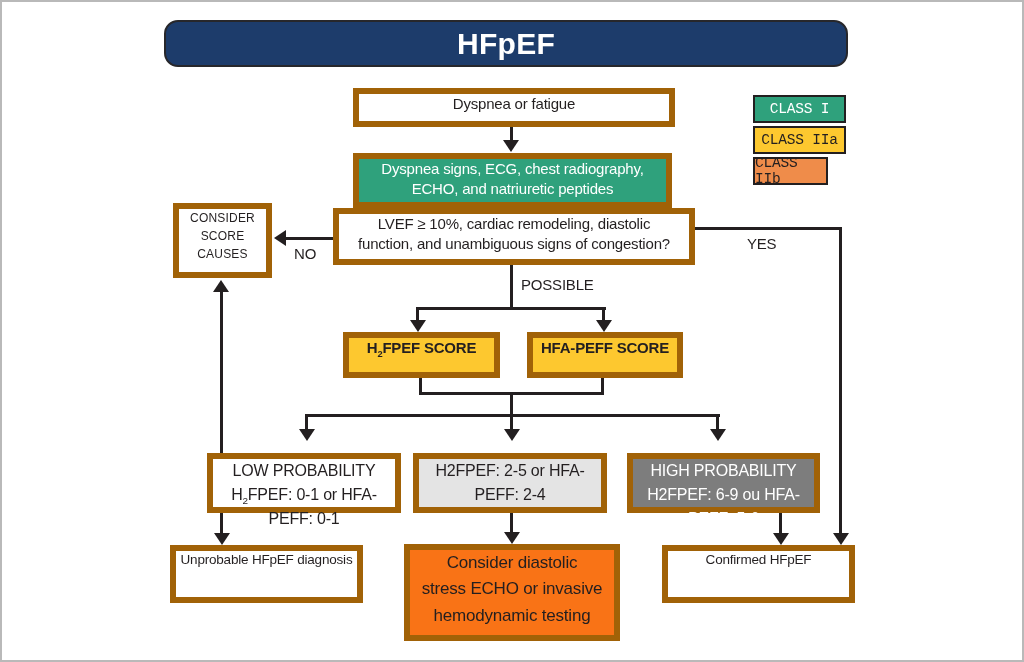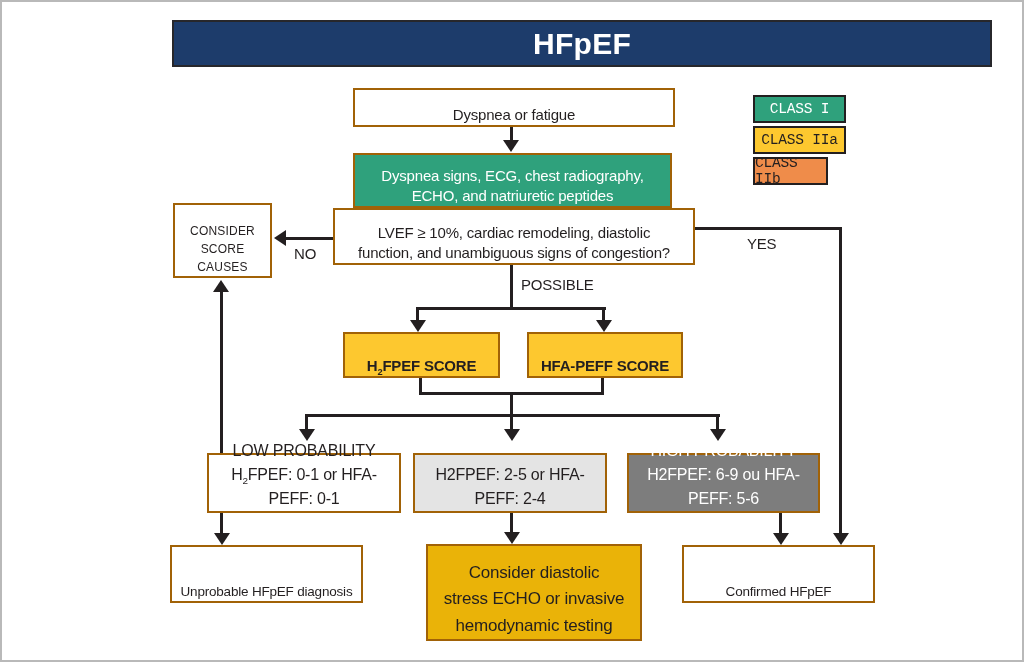--- a/index.html
+++ b/index.html
@@ -3,34 +3,34 @@
 <meta charset="utf-8">
 <style>
   html,body{margin:0;padding:0;background:#fff;}
   #canvas{
     position:relative;width:1024px;height:662px;background:#ffffff;
     font-family:"Liberation Sans","DejaVu Sans",sans-serif;color:#231f20;
     letter-spacing:-0.2px;overflow:hidden;
   }
   .frame{position:absolute;inset:0;border:2px solid #b9b9b9;pointer-events:none;}
   .box{
-    position:absolute;box-sizing:border-box;border:2px solid #a16207;background:#ffffff;
-    display:flex;flex-direction:column;align-items:center;justify-content:flex-end;
+    position:absolute;box-sizing:border-box;border:6px solid #a16207;background:#ffffff;
+    display:flex;flex-direction:column;align-items:center;justify-content:flex-start;
     text-align:center;line-height:1.32;
   }
   .header{
     position:absolute;box-sizing:border-box;background:#1d3c6b;border:2px solid #27272b;
     display:flex;align-items:center;justify-content:center;color:#ffffff;
     font-weight:bold;font-size:30px;letter-spacing:0.3px;
   }
   .green{background:#2fa17c;color:#ffffff;}
   .yellow{background:#fdc82f;font-weight:bold;}
   .lightgray{background:#e4e4e4;}
   .darkgray{background:#7d7d7d;color:#ffffff;}
-  .orange{background:#eab308;margin-left:22px;}
+  .orange{background:#f97316;}
   .fs15{font-size:15px;}
   .fs12{font-size:12px;line-height:1.5;letter-spacing:0.2px;}
   .fs125{font-size:16px;line-height:1.5;}
   .fs135{font-size:13.5px;}
   .fs17{font-size:17px;line-height:1.55;}
   .legend-item{
     position:absolute;box-sizing:border-box;border:2px solid #231f20;
     display:flex;align-items:center;justify-content:center;font-size:14.5px;font-family:Liberation Mono, monospace;
   }
   .hline,.vline{position:absolute;background:#231f20;}
@@ -40,21 +40,21 @@
   .arr-l{position:absolute;width:0;height:0;border-top:8px solid transparent;border-bottom:8px solid transparent;border-right:12px solid #231f20;}
   .flabel{position:absolute;font-size:15px;color:#231f20;}
   sub{font-size:0.62em;line-height:0;}
 </style>
 </head>
 <body>
 
 <div id="canvas">
   <div class="frame"></div>
 
-  <div class="header" style="left:172px;top:20px;width:820px;height:47px;">HFpEF</div>
+  <div class="header" style="left:164px;top:20px;width:684px;height:47px;border-radius:14px;">HFpEF</div>
 
   <div class="legend-item" style="left:753px;top:95px;width:93px;height:28px;background:#2fa17c;color:#ffffff;">CLASS I</div>
   <div class="legend-item" style="left:753px;top:126px;width:93px;height:28px;background:#fdc82f;color:#231f20;">CLASS IIa</div>
   <div class="legend-item" style="left:753px;top:157px;width:75px;height:28px;background:#ef8c4a;color:#231f20;">CLASS IIb</div>
 
   <div class="box fs15" style="left:353px;top:88px;width:322px;height:39px;">
     <div>Dyspnea or fatigue</div>
   </div>
 
   <div class="box green fs15" style="left:353px;top:153px;width:319px;height:55px;">
@@ -98,21 +98,21 @@
   <div class="box fs135" style="left:170px;top:545px;width:193px;height:58px;">
     <div>Unprobable HFpEF diagnosis</div>
   </div>
 
   <div class="box orange fs17" style="left:404px;top:544px;width:216px;height:97px;">
     <div>Consider diastolic</div>
     <div>stress ECHO or invasive</div>
     <div>hemodynamic testing</div>
   </div>
 
-  <div class="box fs135" style="left:662px;top:545px;width:193px;height:58px;margin-left:20px;">
+  <div class="box fs135" style="left:662px;top:545px;width:193px;height:58px;">
     <div>Confirmed HFpEF</div>
   </div>
 
   <div class="flabel" style="left:294px;top:245px;">NO</div>
   <div class="flabel" style="left:747px;top:235px;">YES</div>
   <div class="flabel" style="left:521px;top:276px;">POSSIBLE</div>
 
   <div class="vline" style="left:510px;top:127px;height:14px;"></div>
   <div class="arr-d" style="left:503px;top:140px;"></div>
 

